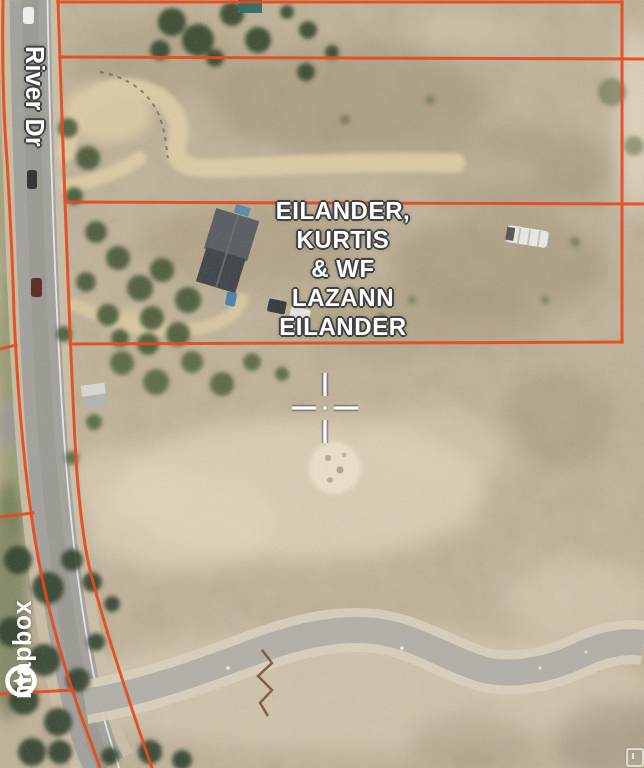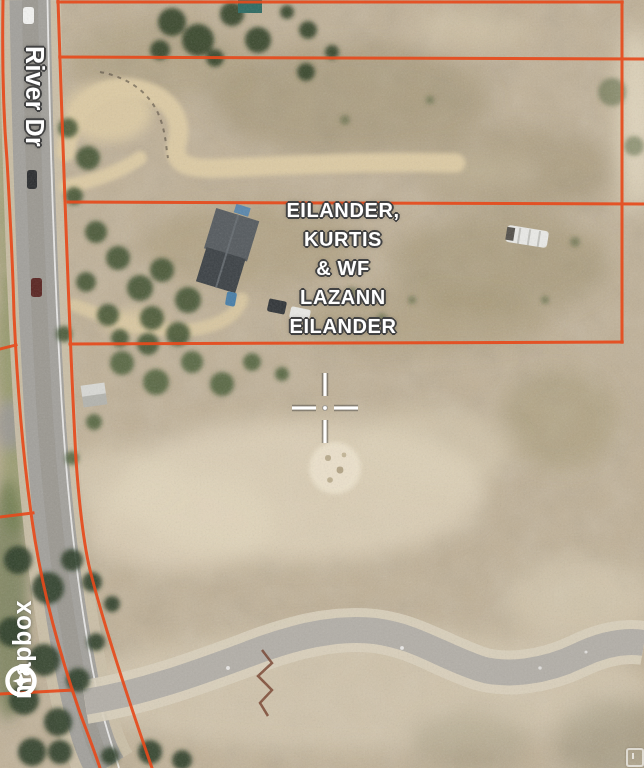--- a/index.html
+++ b/index.html
@@ -12,21 +12,21 @@
   .map-label{
     position:absolute;color:#fff;font-weight:bold;
     text-shadow:
       -2px 0 0 #424242, 2px 0 0 #424242, 0 -2px 0 #424242, 0 2px 0 #424242,
       -1px -1px 0 #424242, 1px 1px 0 #424242, -1px 1px 0 #424242, 1px -1px 0 #424242,
       0 0 5px rgba(0,0,0,.45);
     pointer-events:none; user-select:none;
   }
   .owner-label{
     left:343px;top:196px;transform:translateX(-50%);
-    font-size:20px;line-height:29px;text-align:center;
+    font-size:24px;line-height:29px;text-align:center;
     white-space:pre-line;letter-spacing:.6px;
   }
   .river-label{
     left:49px;top:46px;transform:rotate(90deg);transform-origin:0 0;
     font-size:25px;letter-spacing:.5px;white-space:nowrap;
   }
   .mapbox-logo{
     position:absolute;left:3px;top:699px;transform:rotate(-90deg);transform-origin:0 0;
     display:flex;align-items:center;gap:7px;height:38px;
     color:#fff;font-weight:bold;font-size:25px;letter-spacing:.5px;

